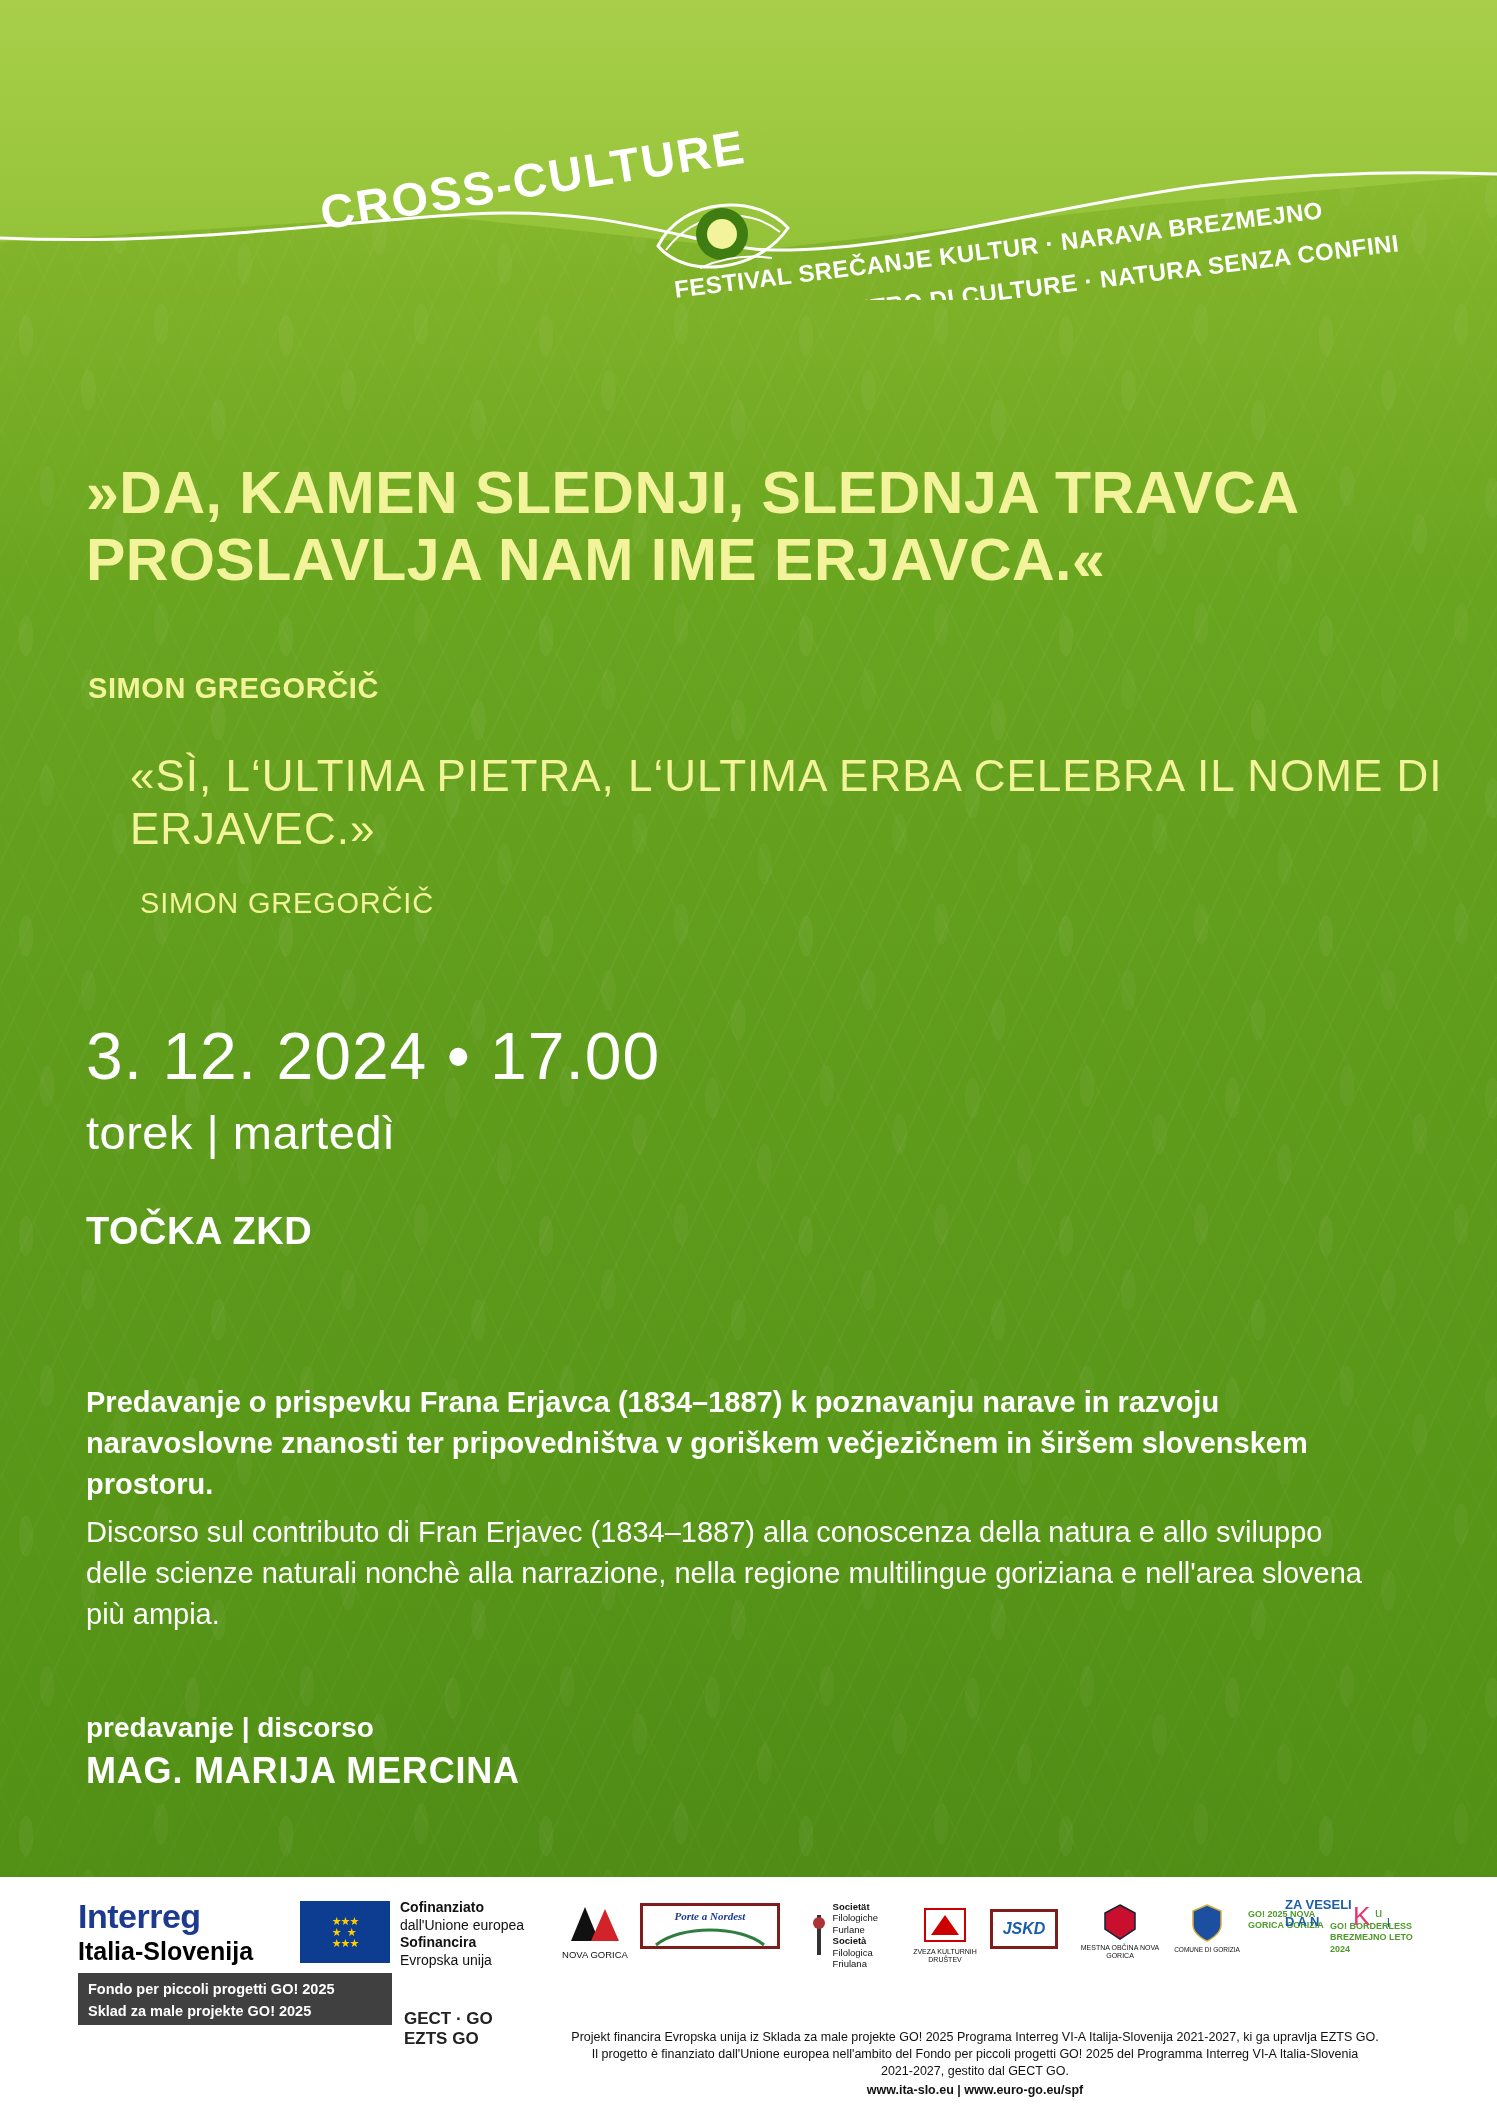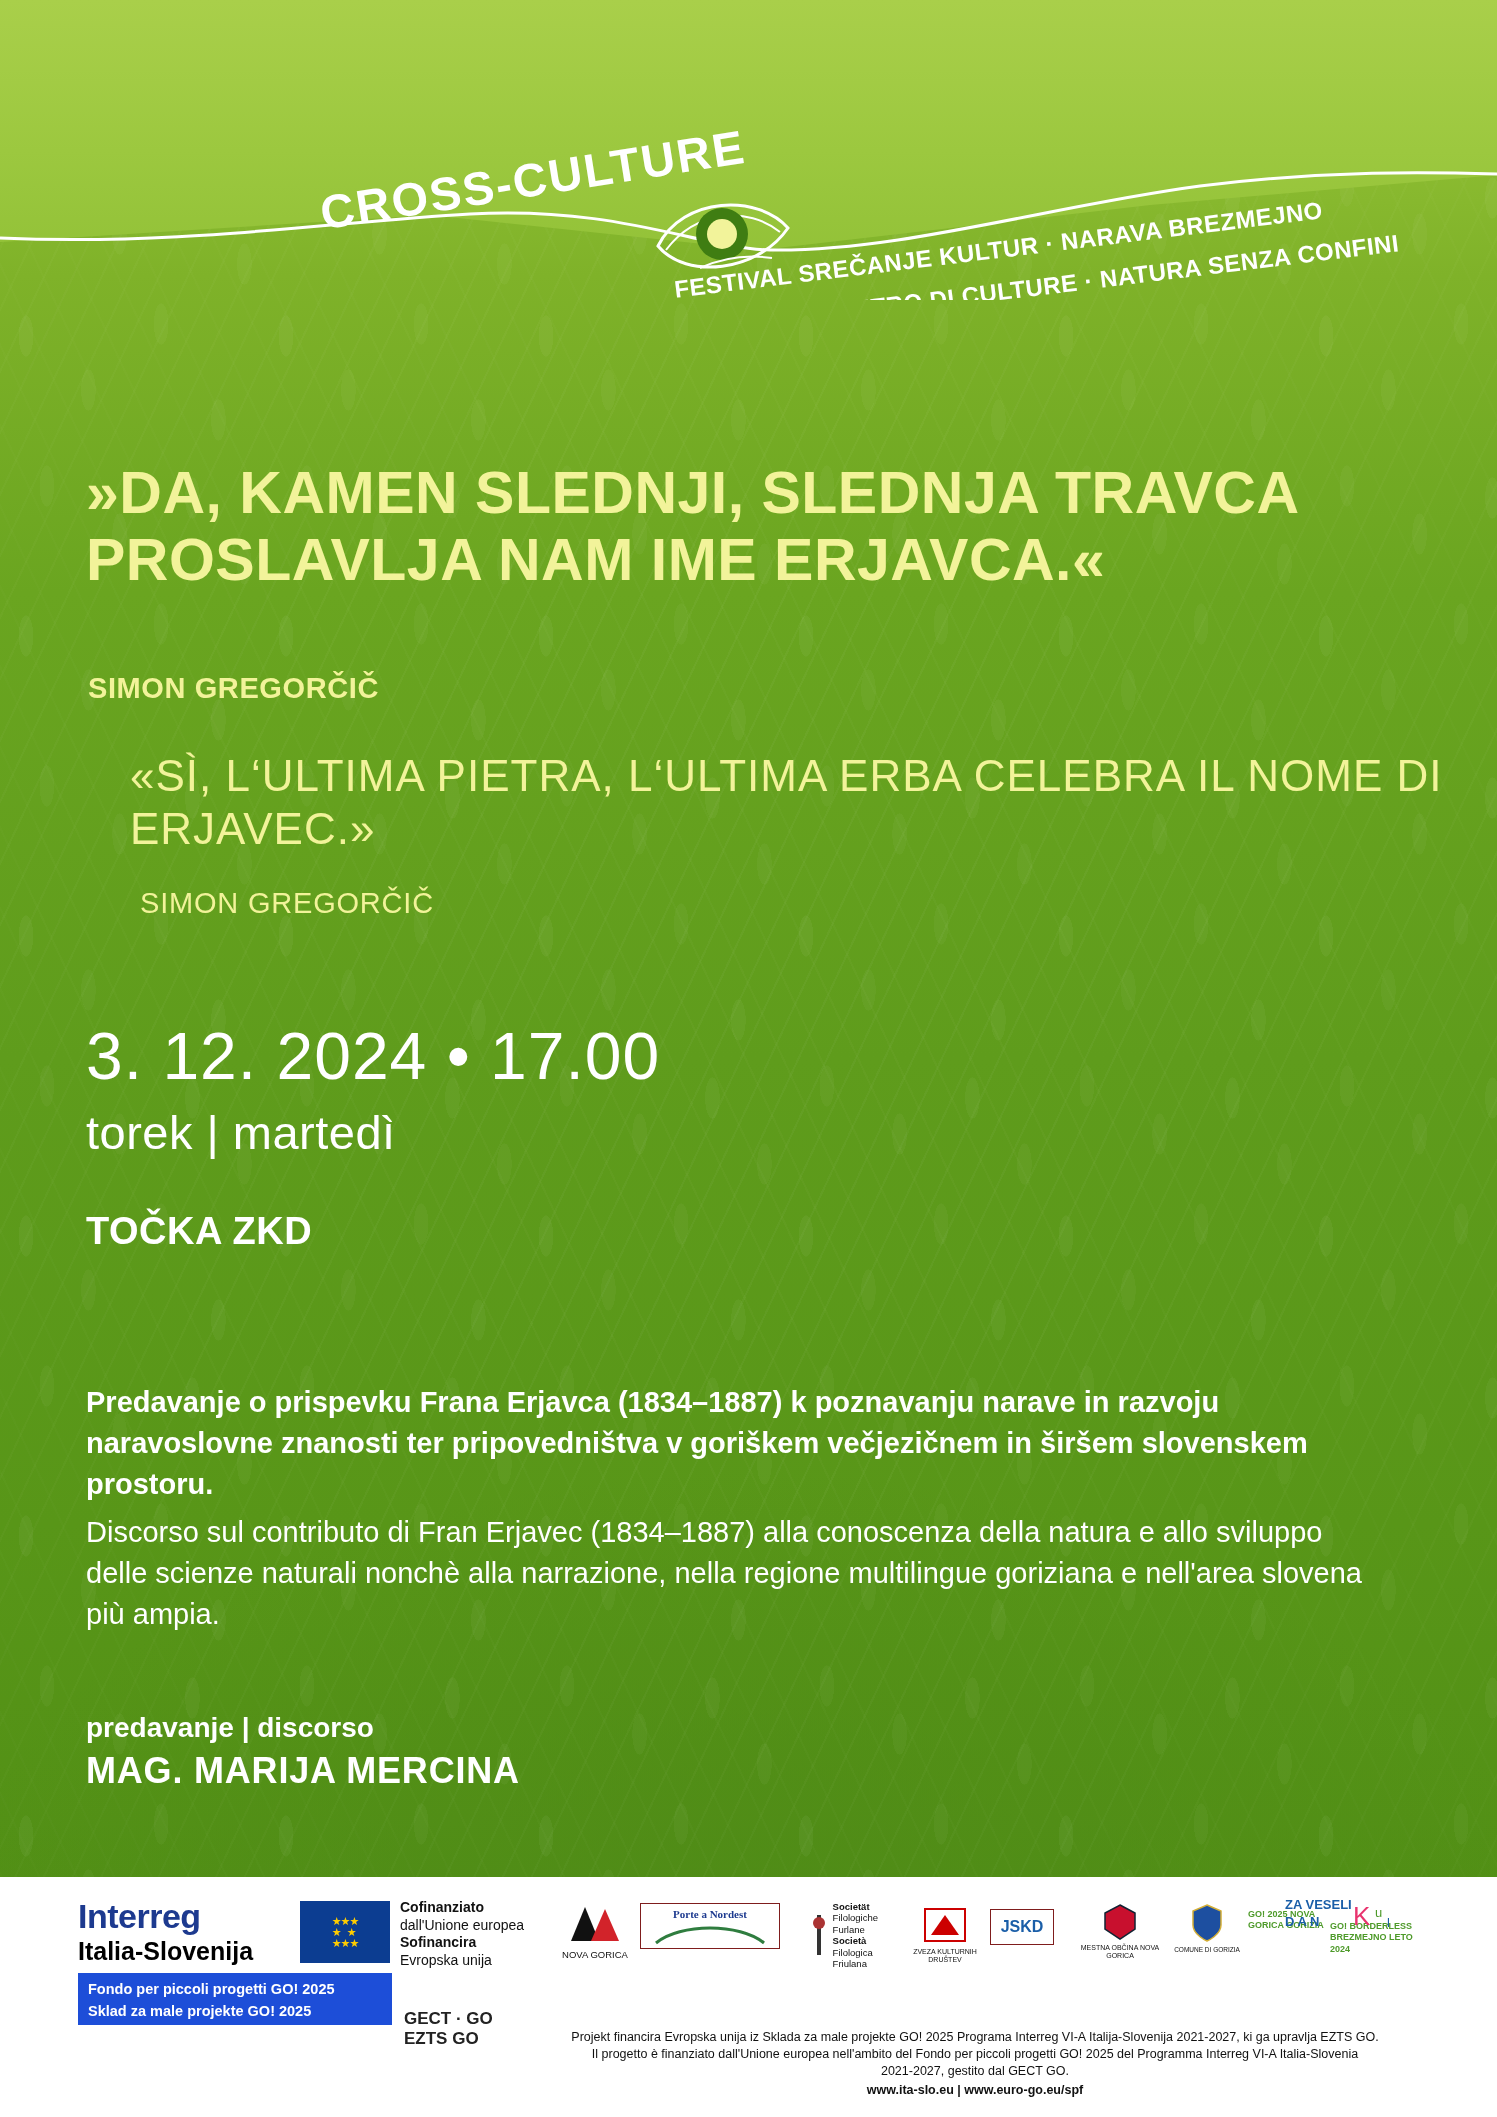--- a/index.html
+++ b/index.html
@@ -145,38 +145,38 @@
   .eu-flag{
     position:absolute;left:300px;top:24px;width:90px;height:62px;background:#0c3d91;position:absolute;
     display:flex;align-items:center;justify-content:center;
   }
   .eu-stars{color:#ffcc00;font-size:11px;letter-spacing:-1px;line-height:1;}
   .eu-text{
     position:absolute;left:400px;top:22px;font-size:14px;color:#111;line-height:1.25;font-weight:700;width:130px;
   }
   .eu-text .light{font-weight:400;}
   .pink-bar{
-    position:absolute;left:78px;top:96px;width:314px;height:52px;background:#1d4ed8;
+    position:absolute;left:78px;top:96px;width:314px;height:52px;background:#404040;
     color:#fff;font-size:14.5px;font-weight:700;line-height:1.5;padding:6px 0 0 10px;box-sizing:border-box;
   }
   .gect{
     position:absolute;left:404px;top:100px;font-size:17px;color:#222;font-weight:700;line-height:1.2;margin-top:32px;
   }
 
   .partner-logos{
     position:absolute;left:560px;top:18px;width:780px;height:130px;
   }
   .plogo{position:absolute;text-align:center;font-size:9.5px;color:#111;line-height:1.15;}
 
   .footer-note{
     position:absolute;left:560px;top:152px;width:830px;
     font-size:12.5px;color:#111;line-height:1.35;text-align:center;
   }
 
-  .box{border:1px solid #7f1d1d;background:#fff;}
+  .box{border:3px solid #7f1d1d;background:#fff;font-style:italic;}
 </style>
 </head>
 <body>
 
 <div class="poster">
   <div class="leaf-pattern"></div>
   <div class="leaf-pattern2"></div>
 
   <div class="header">
     <div class="header-band"></div>

